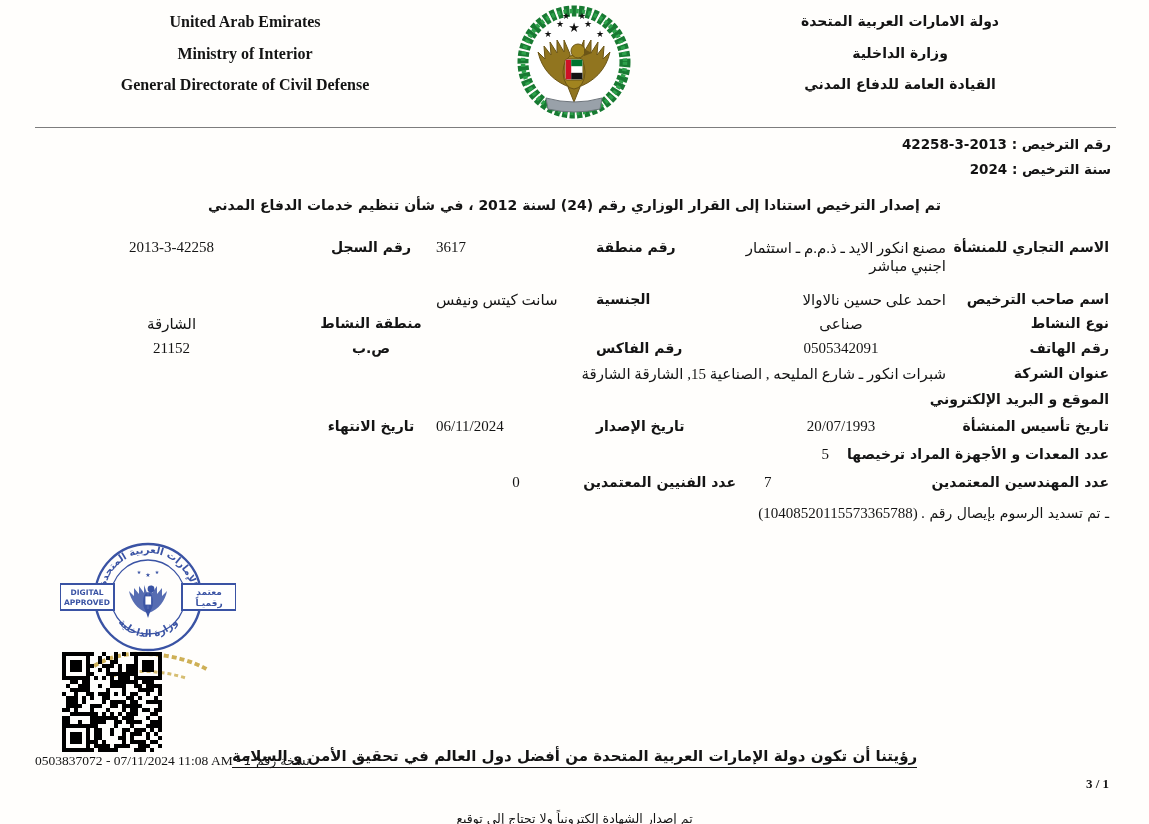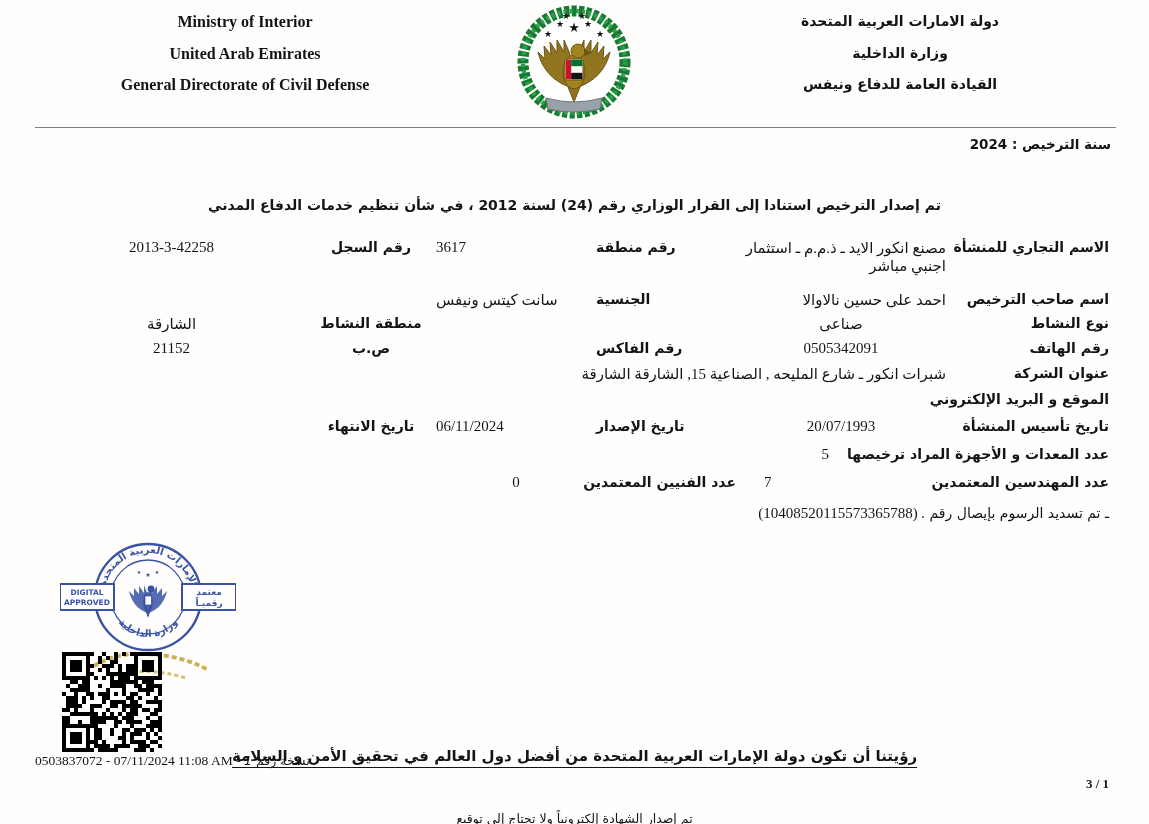--- a/index.html
+++ b/index.html
@@ -59,22 +59,22 @@
   .f-note{position:absolute;top:775px;left:0;width:100%;text-align:center;direction:rtl;font-size:12.5px;margin-top:36px;}
   .f-page{position:absolute;right:40px;top:776px;font-family:"Liberation Serif",serif;
           font-weight:bold;font-size:13px;}
 </style>
 </head>
 <body>
 
 <div class="page">
 
   <div class="hdr-en">
+    <div>United Arab Emirates</div>
     <div>Ministry of Interior</div>
-    <div>United Arab Emirates</div>
     <div>General Directorate of Civil Defense</div>
   </div>
 
   <div class="emblem">
     <svg viewBox="0 0 124 122" width="124" height="122">
 
       <circle cx="62" cy="60" r="51" fill="none" stroke="#187a32" stroke-width="11" stroke-dasharray="5 2.2"></circle>
       <circle cx="62" cy="60" r="51" fill="none" stroke="#2da04a" stroke-width="4.5" stroke-dasharray="3 3.2"></circle>
       <circle cx="62" cy="60" r="45" fill="#ffffff"></circle>
 
@@ -98,26 +98,30 @@
       <rect x="59.2" y="57.7" width="11.2" height="6.5" fill="#00732f"></rect>
       <rect x="59.2" y="70.8" width="11.2" height="6.5" fill="#141414"></rect>
 
       <path d="M34,96 Q62,104 90,96 L88,107 Q62,113 36,107 Z" fill="#99a1a9" stroke="#6e757c" stroke-width="1"></path>
     </svg>
   </div>
 
   <div class="hdr-ar">
     <div>دولة الامارات العربية المتحدة</div>
     <div>وزارة الداخلية</div>
-    <div>القيادة العامة للدفاع ونيفس</div>
+    <div>القيادة العامة للدفاع المدني</div>
   </div>
 
   <div class="divider"></div>
 
   <div class="meta">
+    <div>
+      <span>رقم الترخيص</span> :
+      <span class="num">42258-3-2013</span>
+    </div>
     <div>
       <span>سنة الترخيص</span> :
       <span class="num">2024</span>
     </div>
   </div>
 
   <div class="subtitle">تم إصدار الترخيص استنادا إلى القرار الوزاري رقم (24) لسنة 2012 ، في شأن تنظيم خدمات الدفاع المدني</div>
 
   <div class="form">
 

